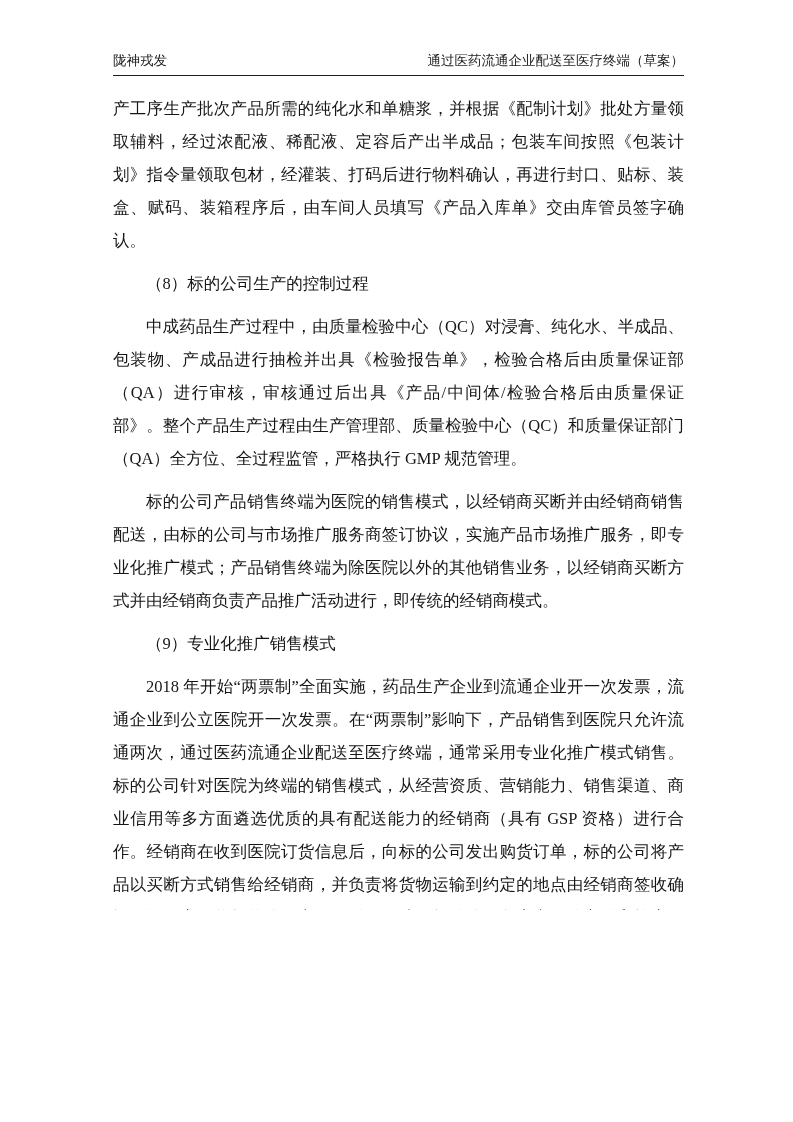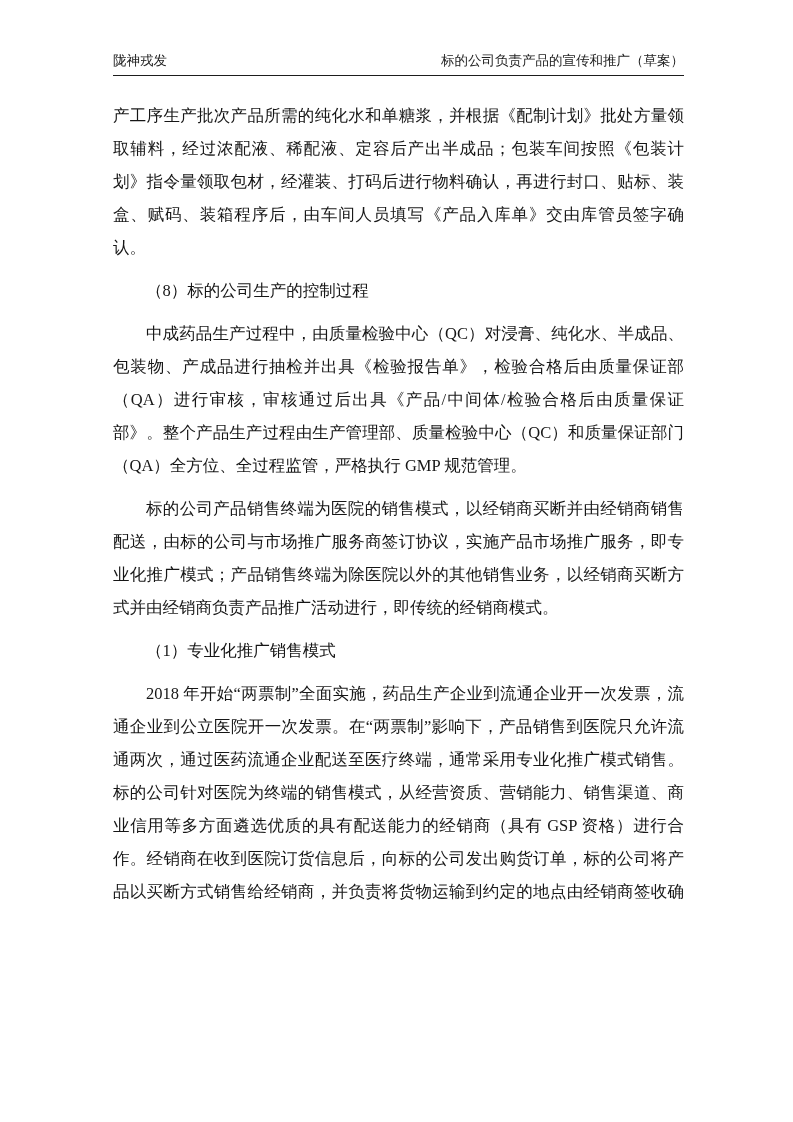--- a/index.html
+++ b/index.html
@@ -45,21 +45,20 @@
     line-height: 33px;
     text-align: justify;
     text-justify: inter-character;
   }
   .para {
     margin: 0 0 10px 0;
     text-indent: 2em;
   }
   .para.no-indent {
     text-indent: 0;
-    margin-top: 7px;
   }
   .heading {
     margin: 10px 0 10px 0;
     text-indent: 2em;
     font-size: 16.5px;
     line-height: 33px;
     font-weight: normal;
   }
   .heading.bold {
     font-weight: bold;
@@ -75,36 +74,36 @@
     color: #1d1d1d;
   }
 </style>
 </head>
 <body>
 
 <div class="page">
 
   <div class="header">
     <span>陇神戎发</span>
-    <span>标的公司负责产品的宣传和推广（草案）</span>
+    <span>通过医药流通企业配送至医疗终端（草案）</span>
   </div>
 
   <div class="header-rule"></div>
 
   <div class="content">
     <p class="para no-indent">产工序生产批次产品所需的纯化水和单糖浆，并根据《配制计划》批处方量领取辅料，经过浓配液、稀配液、定容后产出半成品；包装车间按照《包装计划》指令量领取包材，经灌装、打码后进行物料确认，再进行封口、贴标、装盒、赋码、装箱程序后，由车间人员填写《产品入库单》交由库管员签字确认。</p>
 
     <h3 class="heading">（8）标的公司生产的控制过程</h3>
 
     <p class="para">中成药品生产过程中，由质量检验中心（QC）对浸膏、纯化水、半成品、包装物、产成品进行抽检并出具《检验报告单》，检验合格后由质量保证部（QA）进行审核，审核通过后出具《产品/中间体/检验合格后由质量保证部》。整个产品生产过程由生产管理部、质量检验中心（QC）和质量保证部门（QA）全方位、全过程监管，严格执行 GMP 规范管理。</p>
 
 
     <p class="para">标的公司产品销售终端为医院的销售模式，以经销商买断并由经销商销售配送，由标的公司与市场推广服务商签订协议，实施产品市场推广服务，即专业化推广模式；产品销售终端为除医院以外的其他销售业务，以经销商买断方式并由经销商负责产品推广活动进行，即传统的经销商模式。</p>
 
-    <h3 class="heading">（1）专业化推广销售模式</h3>
+    <h3 class="heading">（9）专业化推广销售模式</h3>
 
     <p class="para">2018 年开始“两票制”全面实施，药品生产企业到流通企业开一次发票，流通企业到公立医院开一次发票。在“两票制”影响下，产品销售到医院只允许流通两次，通过医药流通企业配送至医疗终端，通常采用专业化推广模式销售。标的公司针对医院为终端的销售模式，从经营资质、营销能力、销售渠道、商业信用等多方面遴选优质的具有配送能力的经销商（具有 GSP 资格）进行合作。经销商在收到医院订货信息后，向标的公司发出购货订单，标的公司将产品以买断方式销售给经销商，并负责将货物运输到约定的地点由经销商签收确认，经销商再将标的公司产品配送至医院。标的公司负责产品的宣传和推广，并通过与具有医药营销经验的专业推广服务公司合作，进行产品的推广活动，推广活动包括学术会议、医疗机构拜访、客户维护、信息搜集、市场调研等各项活动，推广介绍标的公司产品。通过专业化学术推广，提升标的公司品牌形</p>
   </div>
 
   <div class="footer">
     <span>110</span>
   </div>
 
 </div>
 

